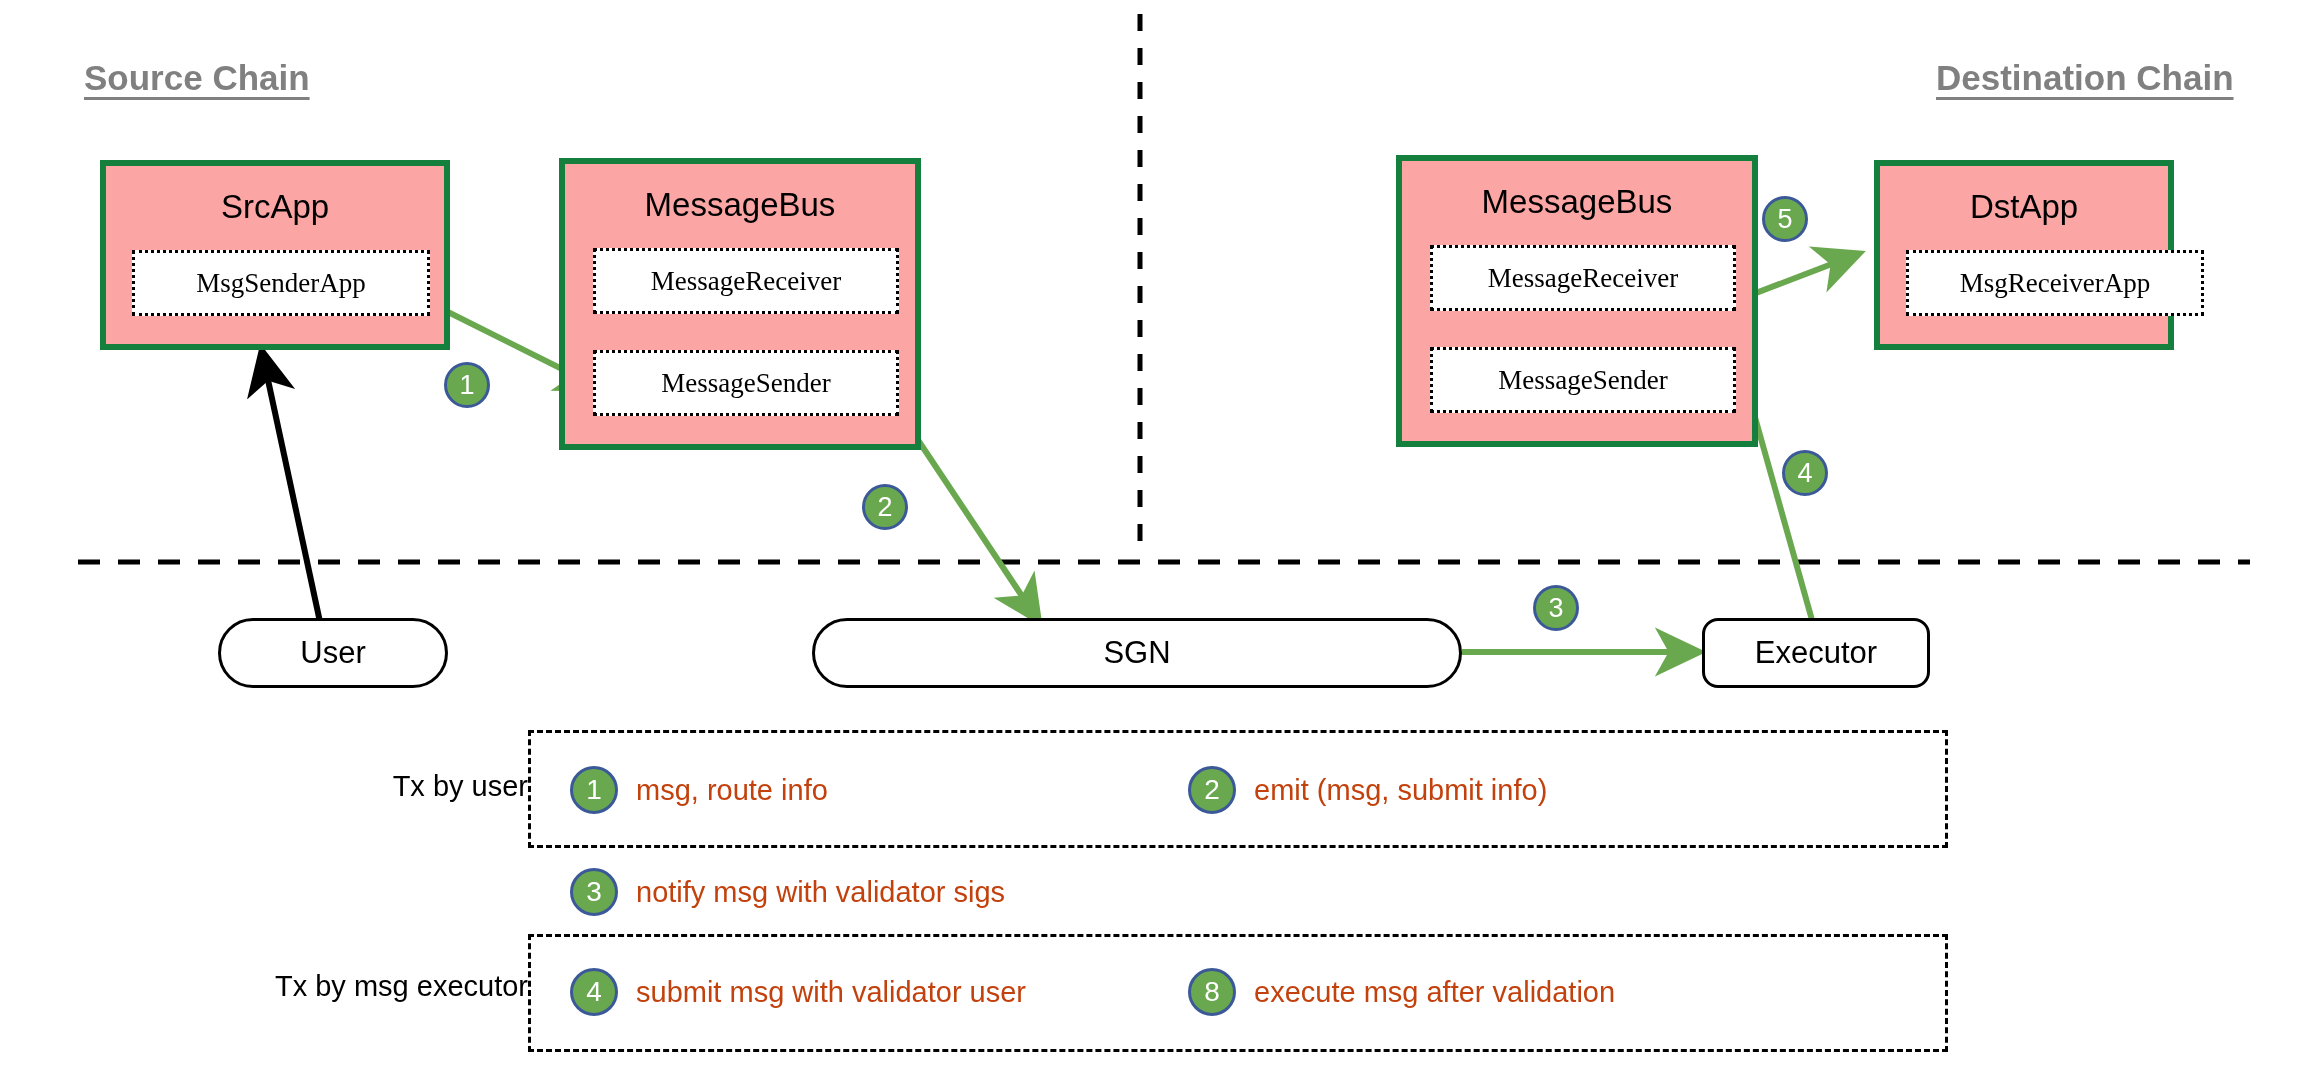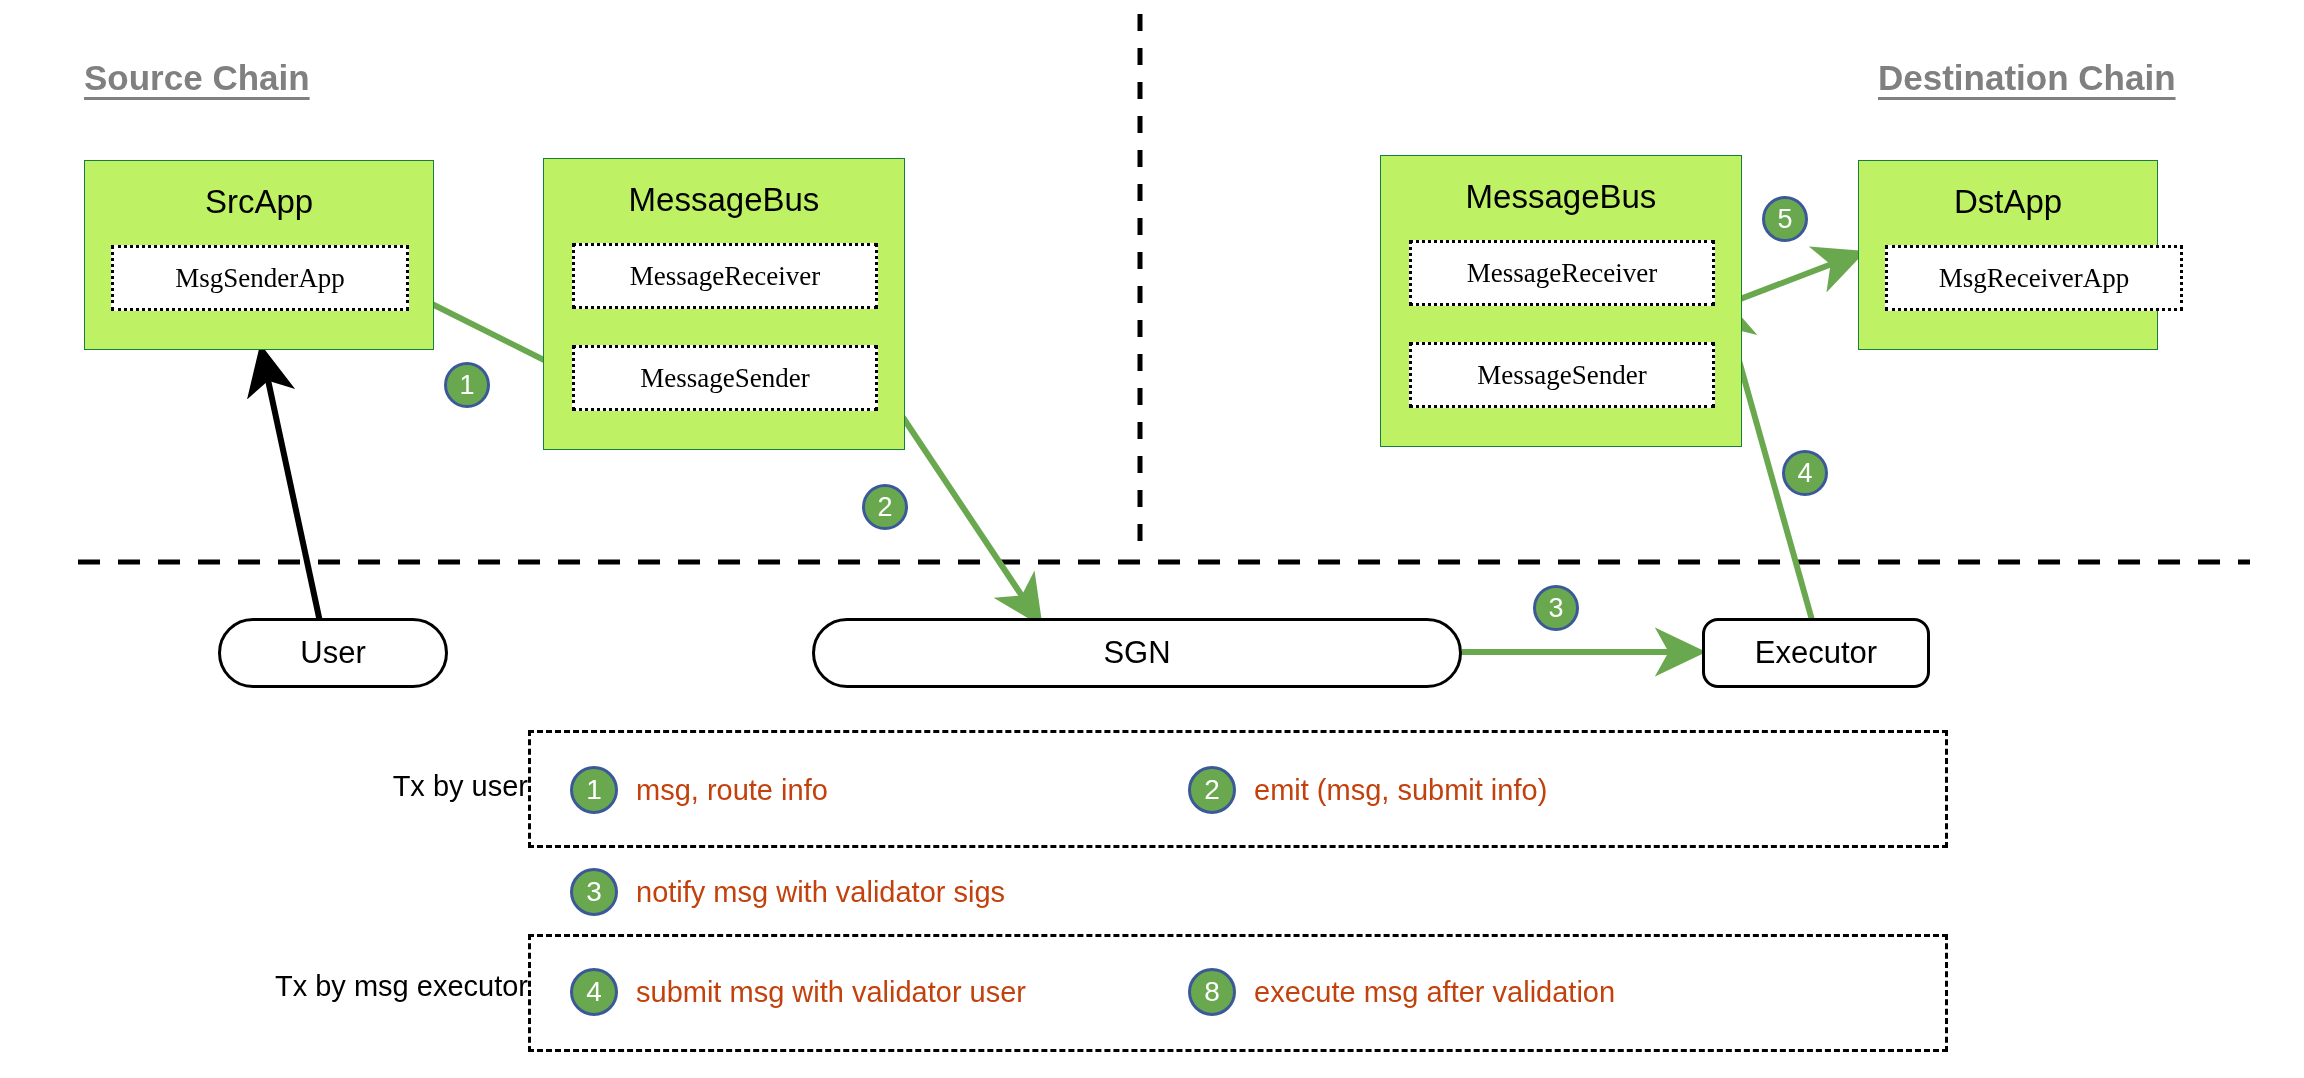--- a/index.html
+++ b/index.html
@@ -36,23 +36,24 @@
     color: #808080;
     text-decoration: underline;
     text-underline-offset: 7px;
     text-decoration-thickness: 3px;
     white-space: nowrap;
   }
 
   
   .contract-box {
     position: absolute;
-    border: 1px solid #15803d;
-    background: #bef264;
-    box-sizing: border-box;
+    border: 6px solid #15803d;
+    background: #fca5a5;
+    box-sizing: border-box;
+    margin-left: 16px;
   }
   .contract-title {
     position: absolute;
     left: 0;
     right: 0;
     text-align: center;
     font-size: 33px;
     color: #000000;
     white-space: nowrap;
   }
@@ -167,21 +168,21 @@
 
     <line x1="1812" y1="620" x2="1722" y2="300" stroke="#6aa84f" stroke-width="6" marker-end="url(#arrow-green)"></line>
 
     <line x1="1722" y1="306" x2="1858" y2="254" stroke="#6aa84f" stroke-width="6" marker-end="url(#arrow-green)"></line>
 
     <line x1="320" y1="622" x2="262" y2="352" stroke="#000000" stroke-width="6" marker-end="url(#arrow-black)"></line>
   </svg>
 
   <div class="chain-title" style="left:84px; top:58px;">Source Chain</div>
 
-  <div class="chain-title" style="left:1878px; top:58px;">Destination Chain</div>
+  <div class="chain-title" style="left:1936px; top:58px;">Destination Chain</div>
 
   <div class="contract-box" style="left:84px; top:160px; width:350px; height:190px;">
     <div class="contract-title" style="top:22px;">SrcApp</div>
     <div class="module-box" style="left:26px; top:84px; width:298px; height:66px;">
       <span class="module-label">MsgSenderApp</span>
     </div>
   </div>
 
   <div class="contract-box" style="left:543px; top:158px; width:362px; height:292px;">
     <div class="contract-title" style="top:22px;">MessageBus</div>

